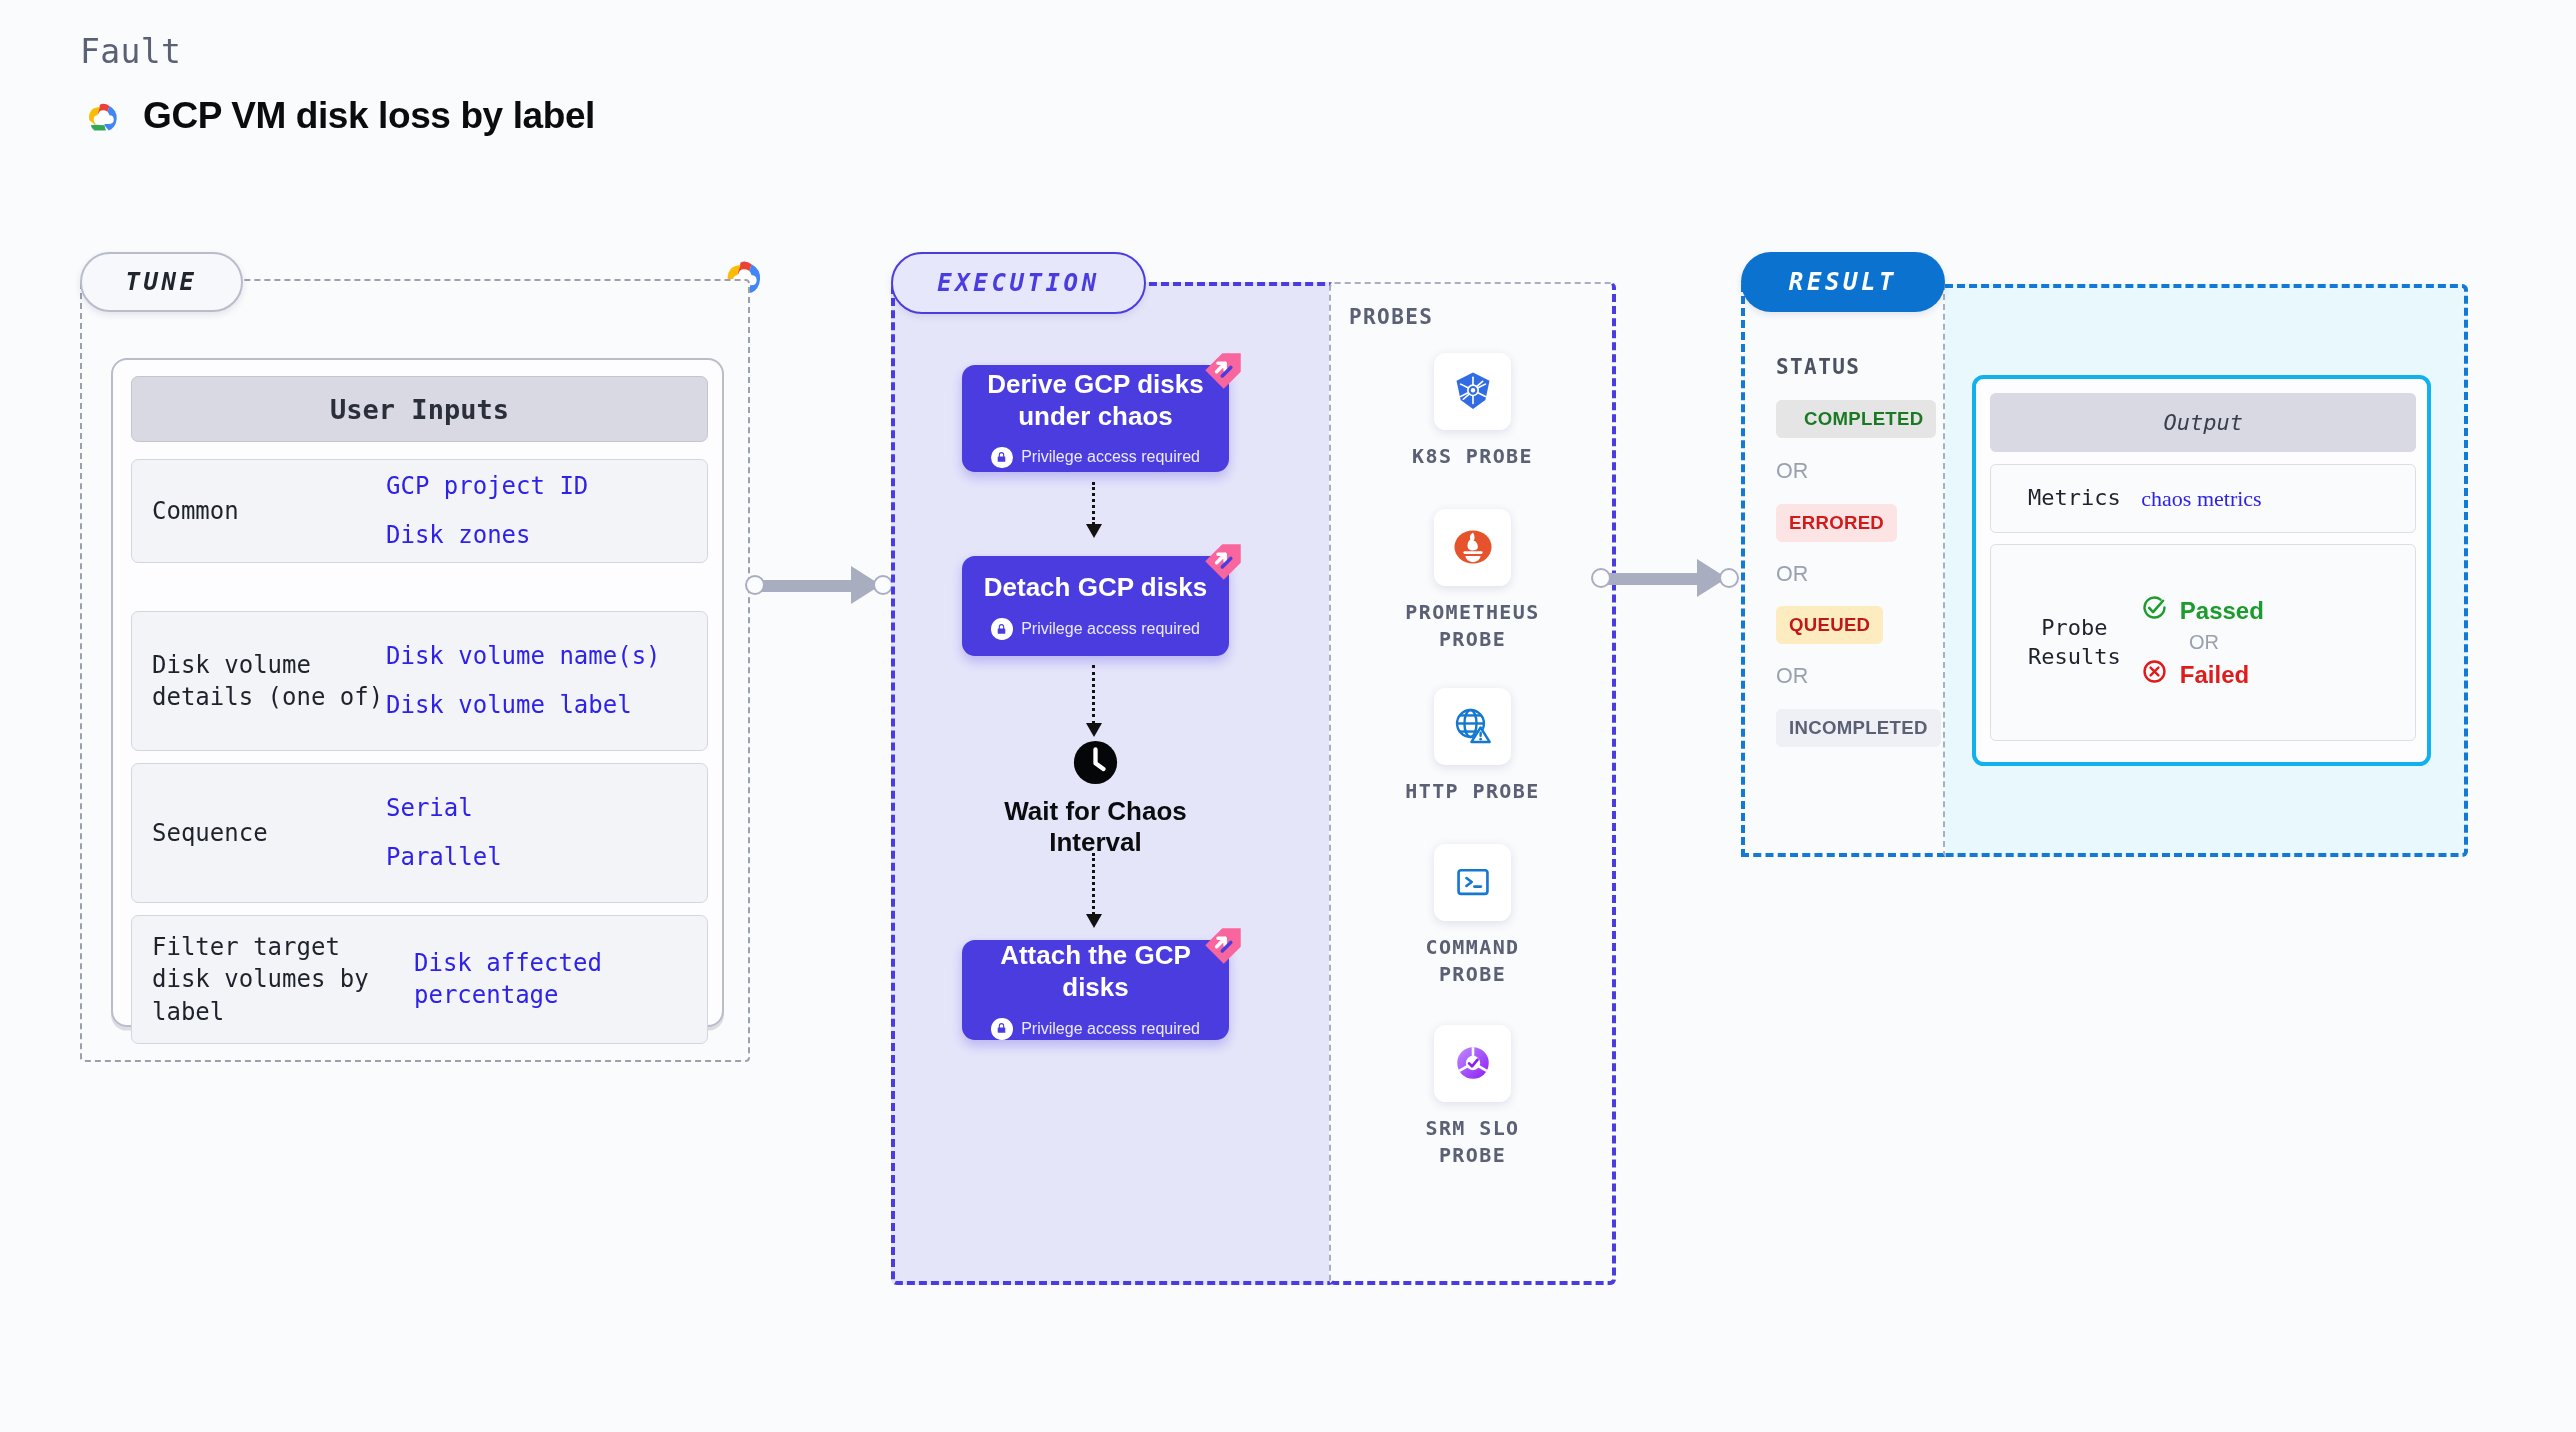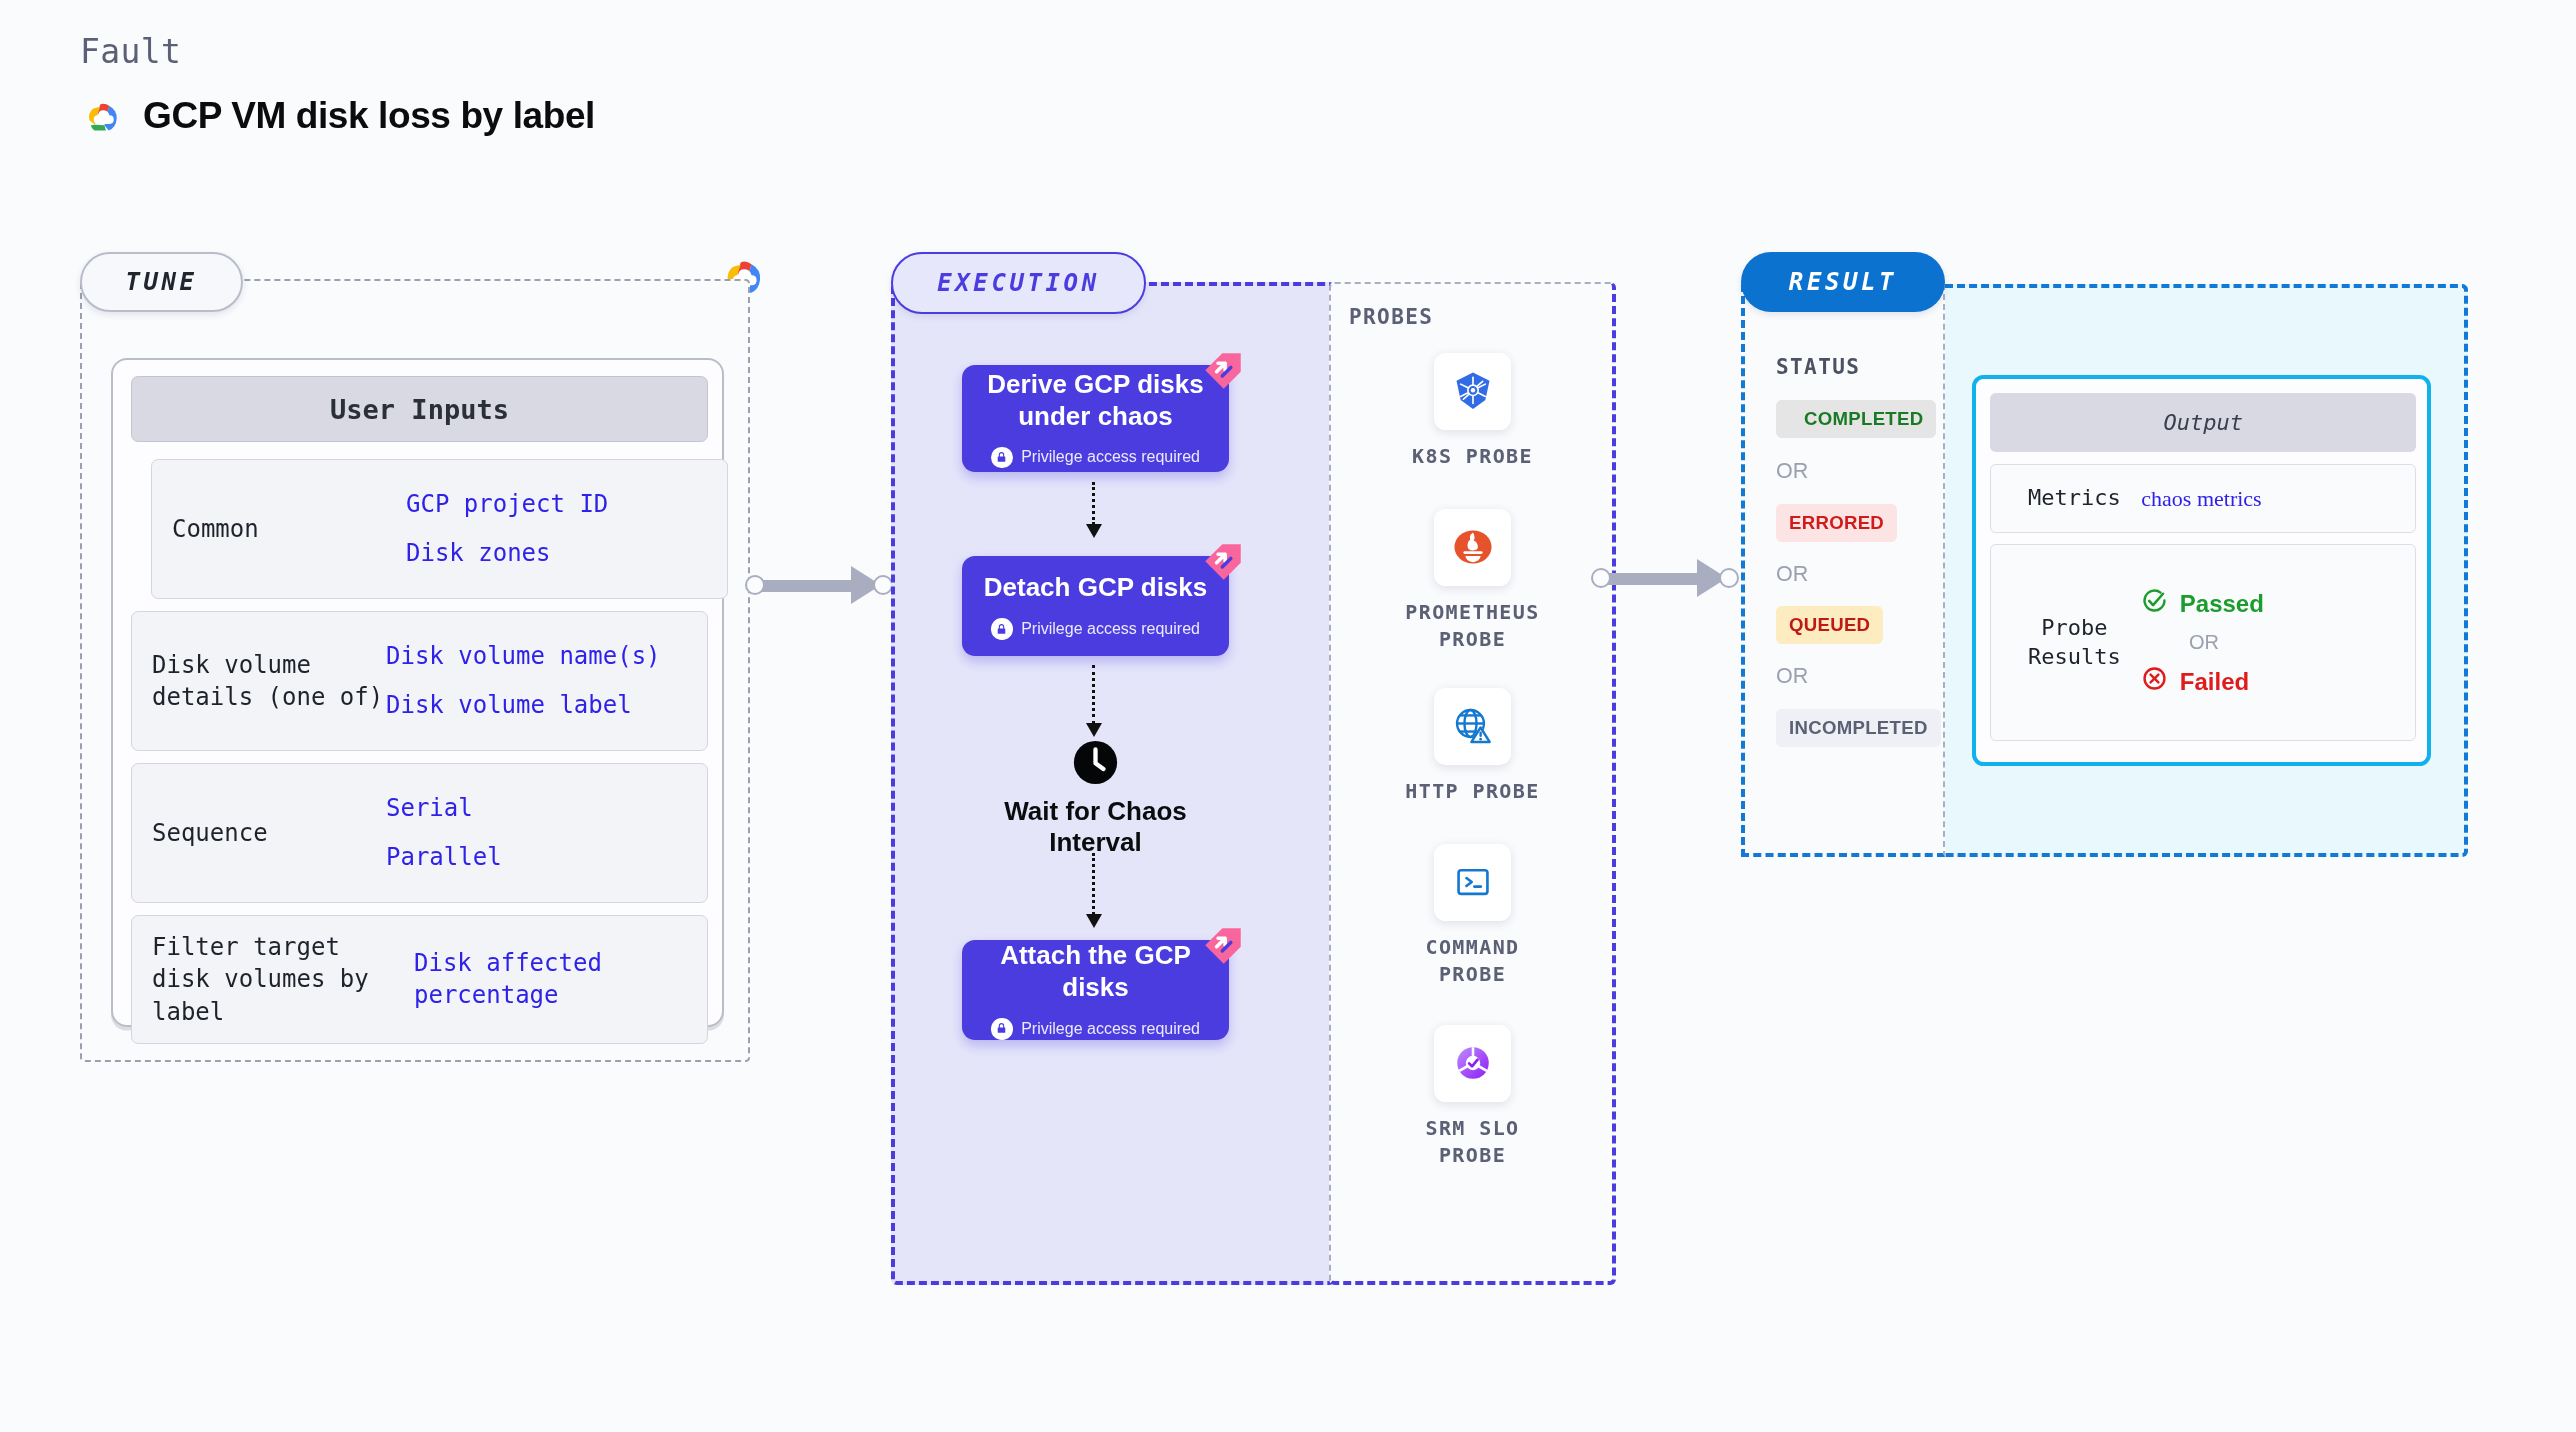--- a/index.html
+++ b/index.html
@@ -55,21 +55,21 @@
     display: flex; align-items: center;
   }
   .ui-row .k {
     width: 254px; padding-left: 20px;
     font-family: "DejaVu Sans Mono", monospace; font-size: 24px; color: #1e222b; line-height: 1.35;
   }
   .ui-row .v {
     flex: 1; display: flex; flex-direction: column; gap: 18.6px;
     font-family: "DejaVu Sans Mono", monospace; font-size: 24px; color: #2e21e8; line-height: 1.3;
   }
-  .row-common  { top: 99px; height: 140px; margin-left: 20px; }
+  .row-common  { top: 99px; height: 104px; }
   .row-volume  { top: 251px; height: 140px; }
   .row-seq     { top: 403px; height: 140px; }
   .row-filter  { top: 555px; height: 129px; gap: 28px; }
 
   
   .exec-region {
     position: absolute; left: 891px; top: 282px; width: 444px; height: 1003px;
     border: 4.3px dashed #4b3ce0; border-radius: 5.7px; background: #e5e5fa;
   }
   .probes-region {
@@ -177,21 +177,21 @@
   }
   .out-row {
     position: absolute; left: 14.3px; width: 426px;
     background: #fafbfd; border: 1.4px solid #dcdee6; border-radius: 5.7px;
     display: flex; align-items: center; text-align: center;
   }
   .out-row .k { width: 150px; padding-left: 16px; font-family:"DejaVu Sans Mono", monospace; font-size: 22px; color:#1e222b; line-height:1.3; }
   .out-metrics { top: 85px; height: 69px; }
   .out-metrics .v { font-family:Liberation Serif, serif; font-size: 22px; color:#2e21e8; }
   .out-probe { top: 165px; height: 197px; }
-  .out-probe .v { display:flex; flex-direction:column; gap: 11px; }
+  .out-probe .v { display:flex; flex-direction:column; gap: 4px; }
   .pres { display: flex; align-items: center; gap: 11.5px; font-size: 24px; font-weight: bold; }
   .pres.pass { color: #1b9c2c; }
   .pres.fail { color: #e01b1b; }
   .pres-or { font-size: 20px; color: #9aa0ae; padding-left: 2.9px; }
 
   
   .connector { position: absolute; height: 39px; }
   .connector .shaft { position: absolute; left: 7.2px; top: 13.6px; height: 12px; background: #a9adc0; }
   .connector .head {
     position: absolute; top: 0; width: 0; height: 0;

